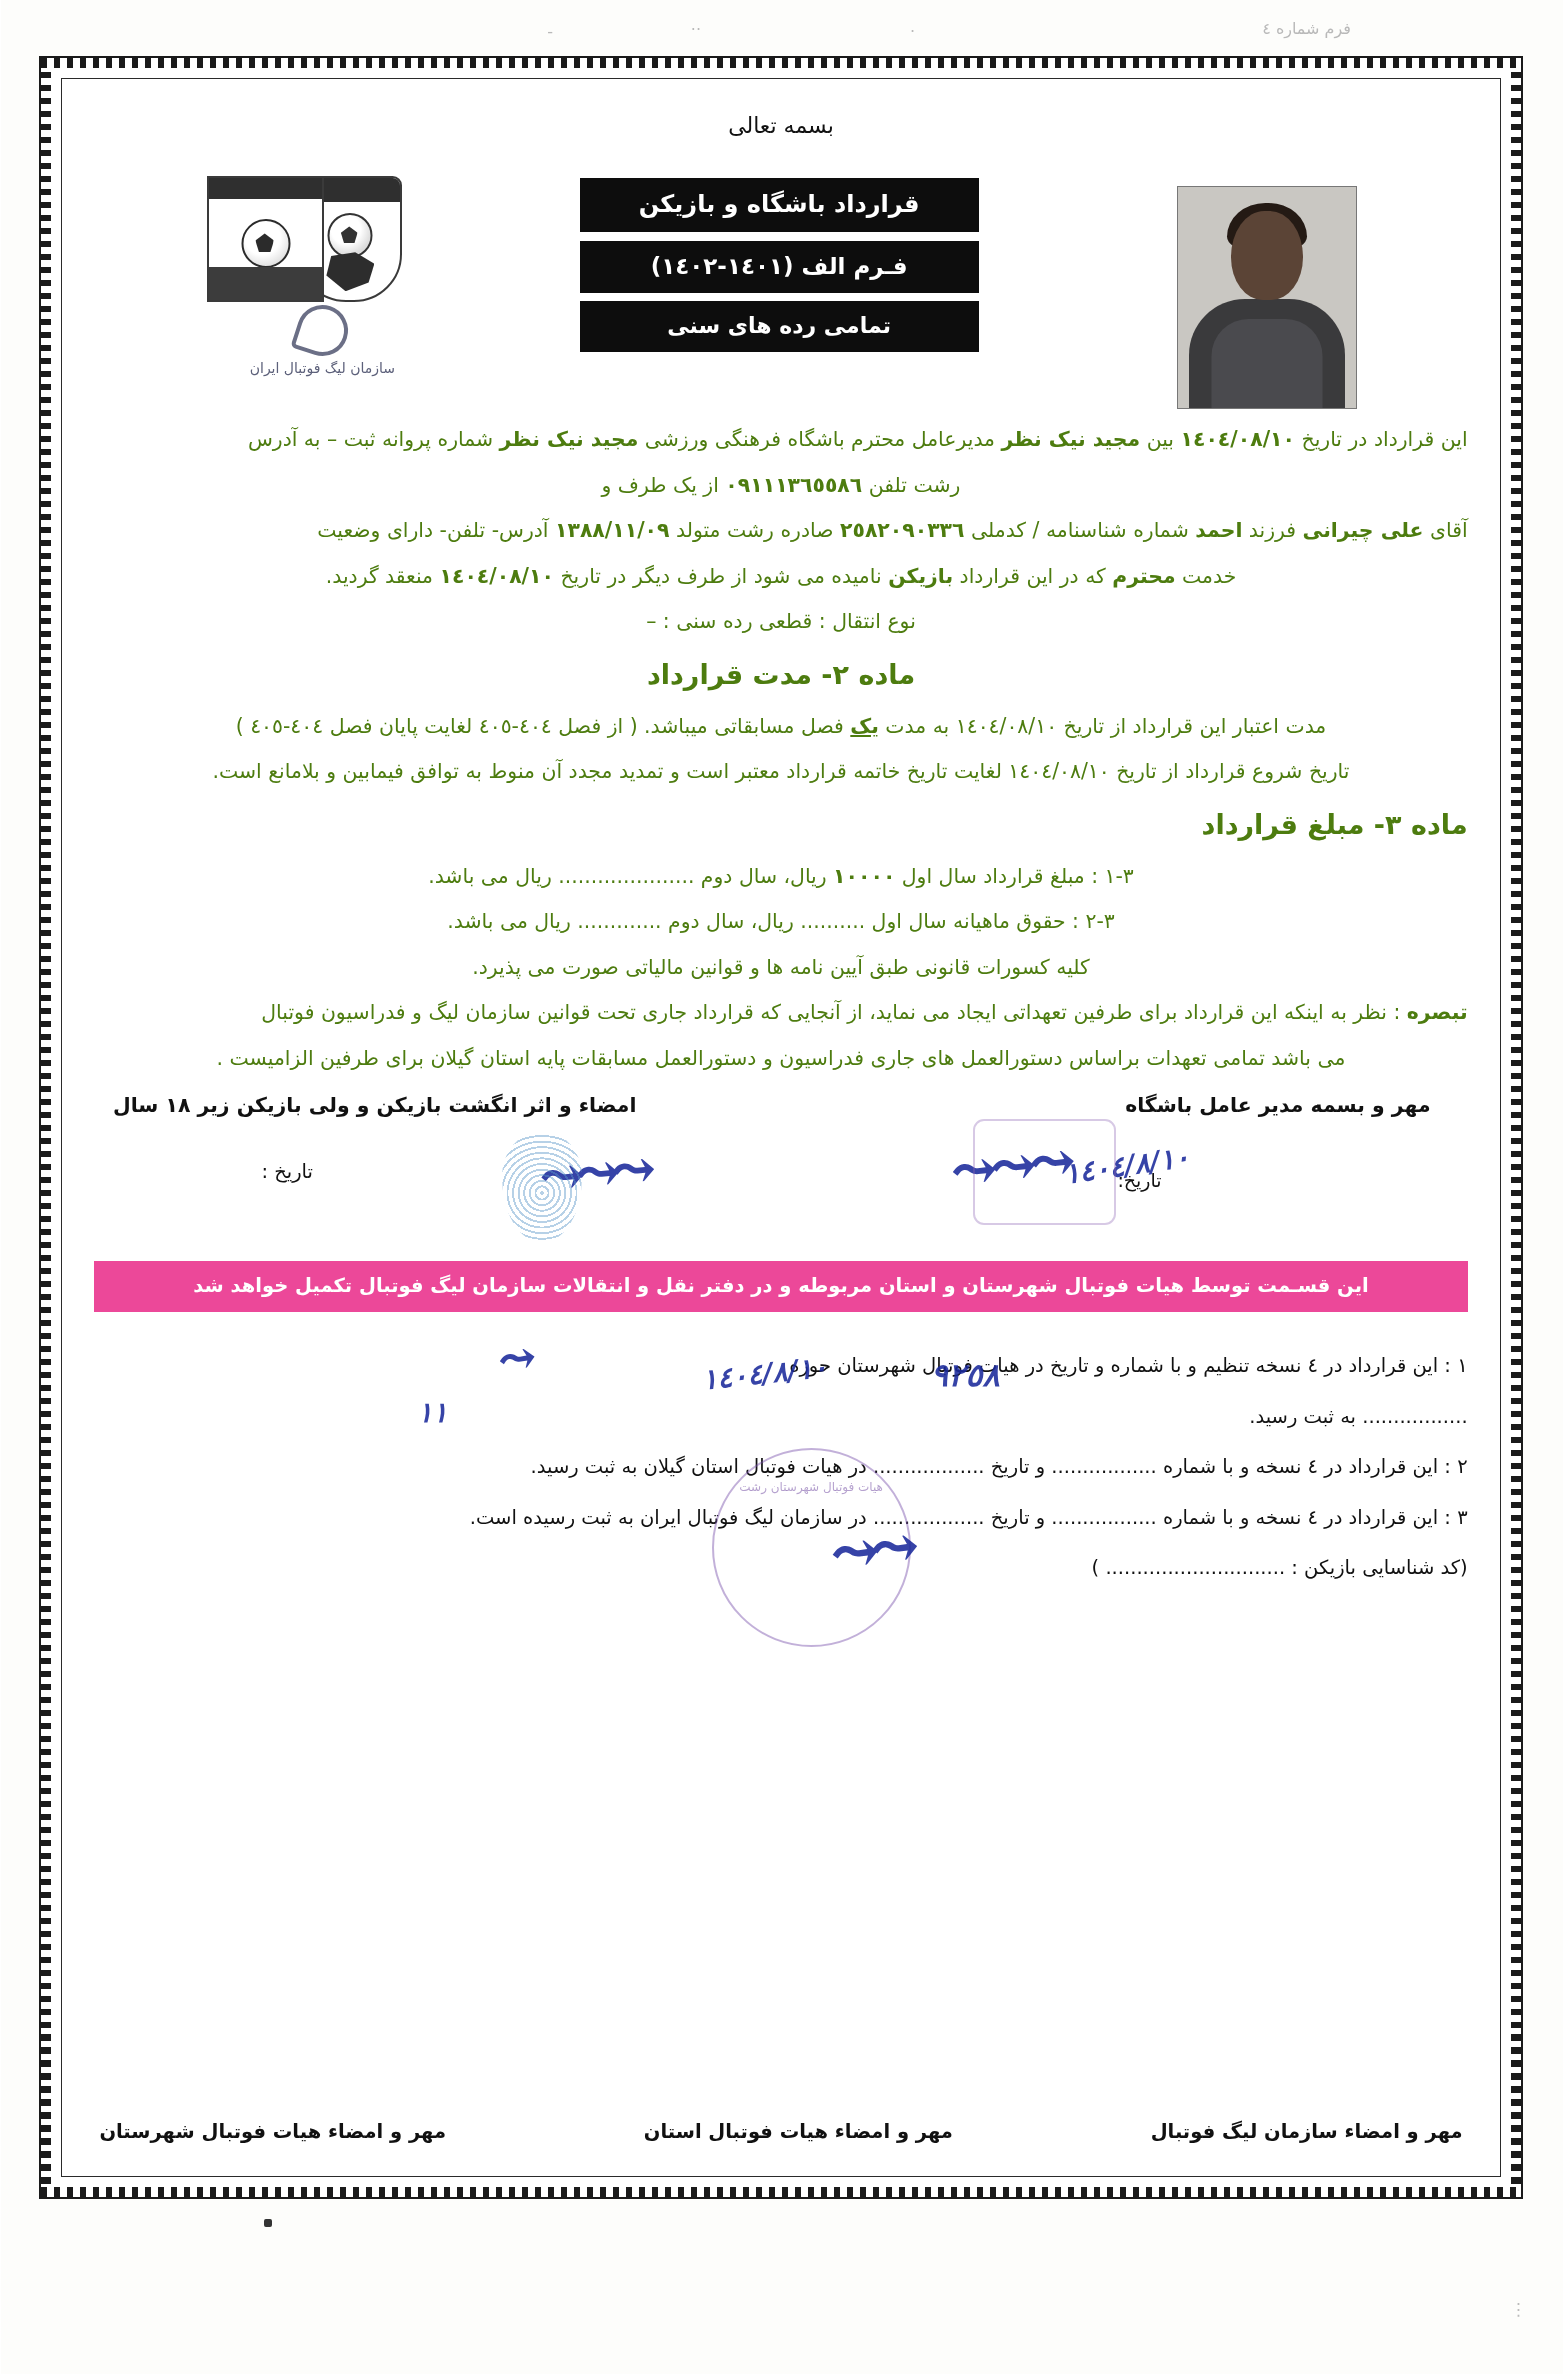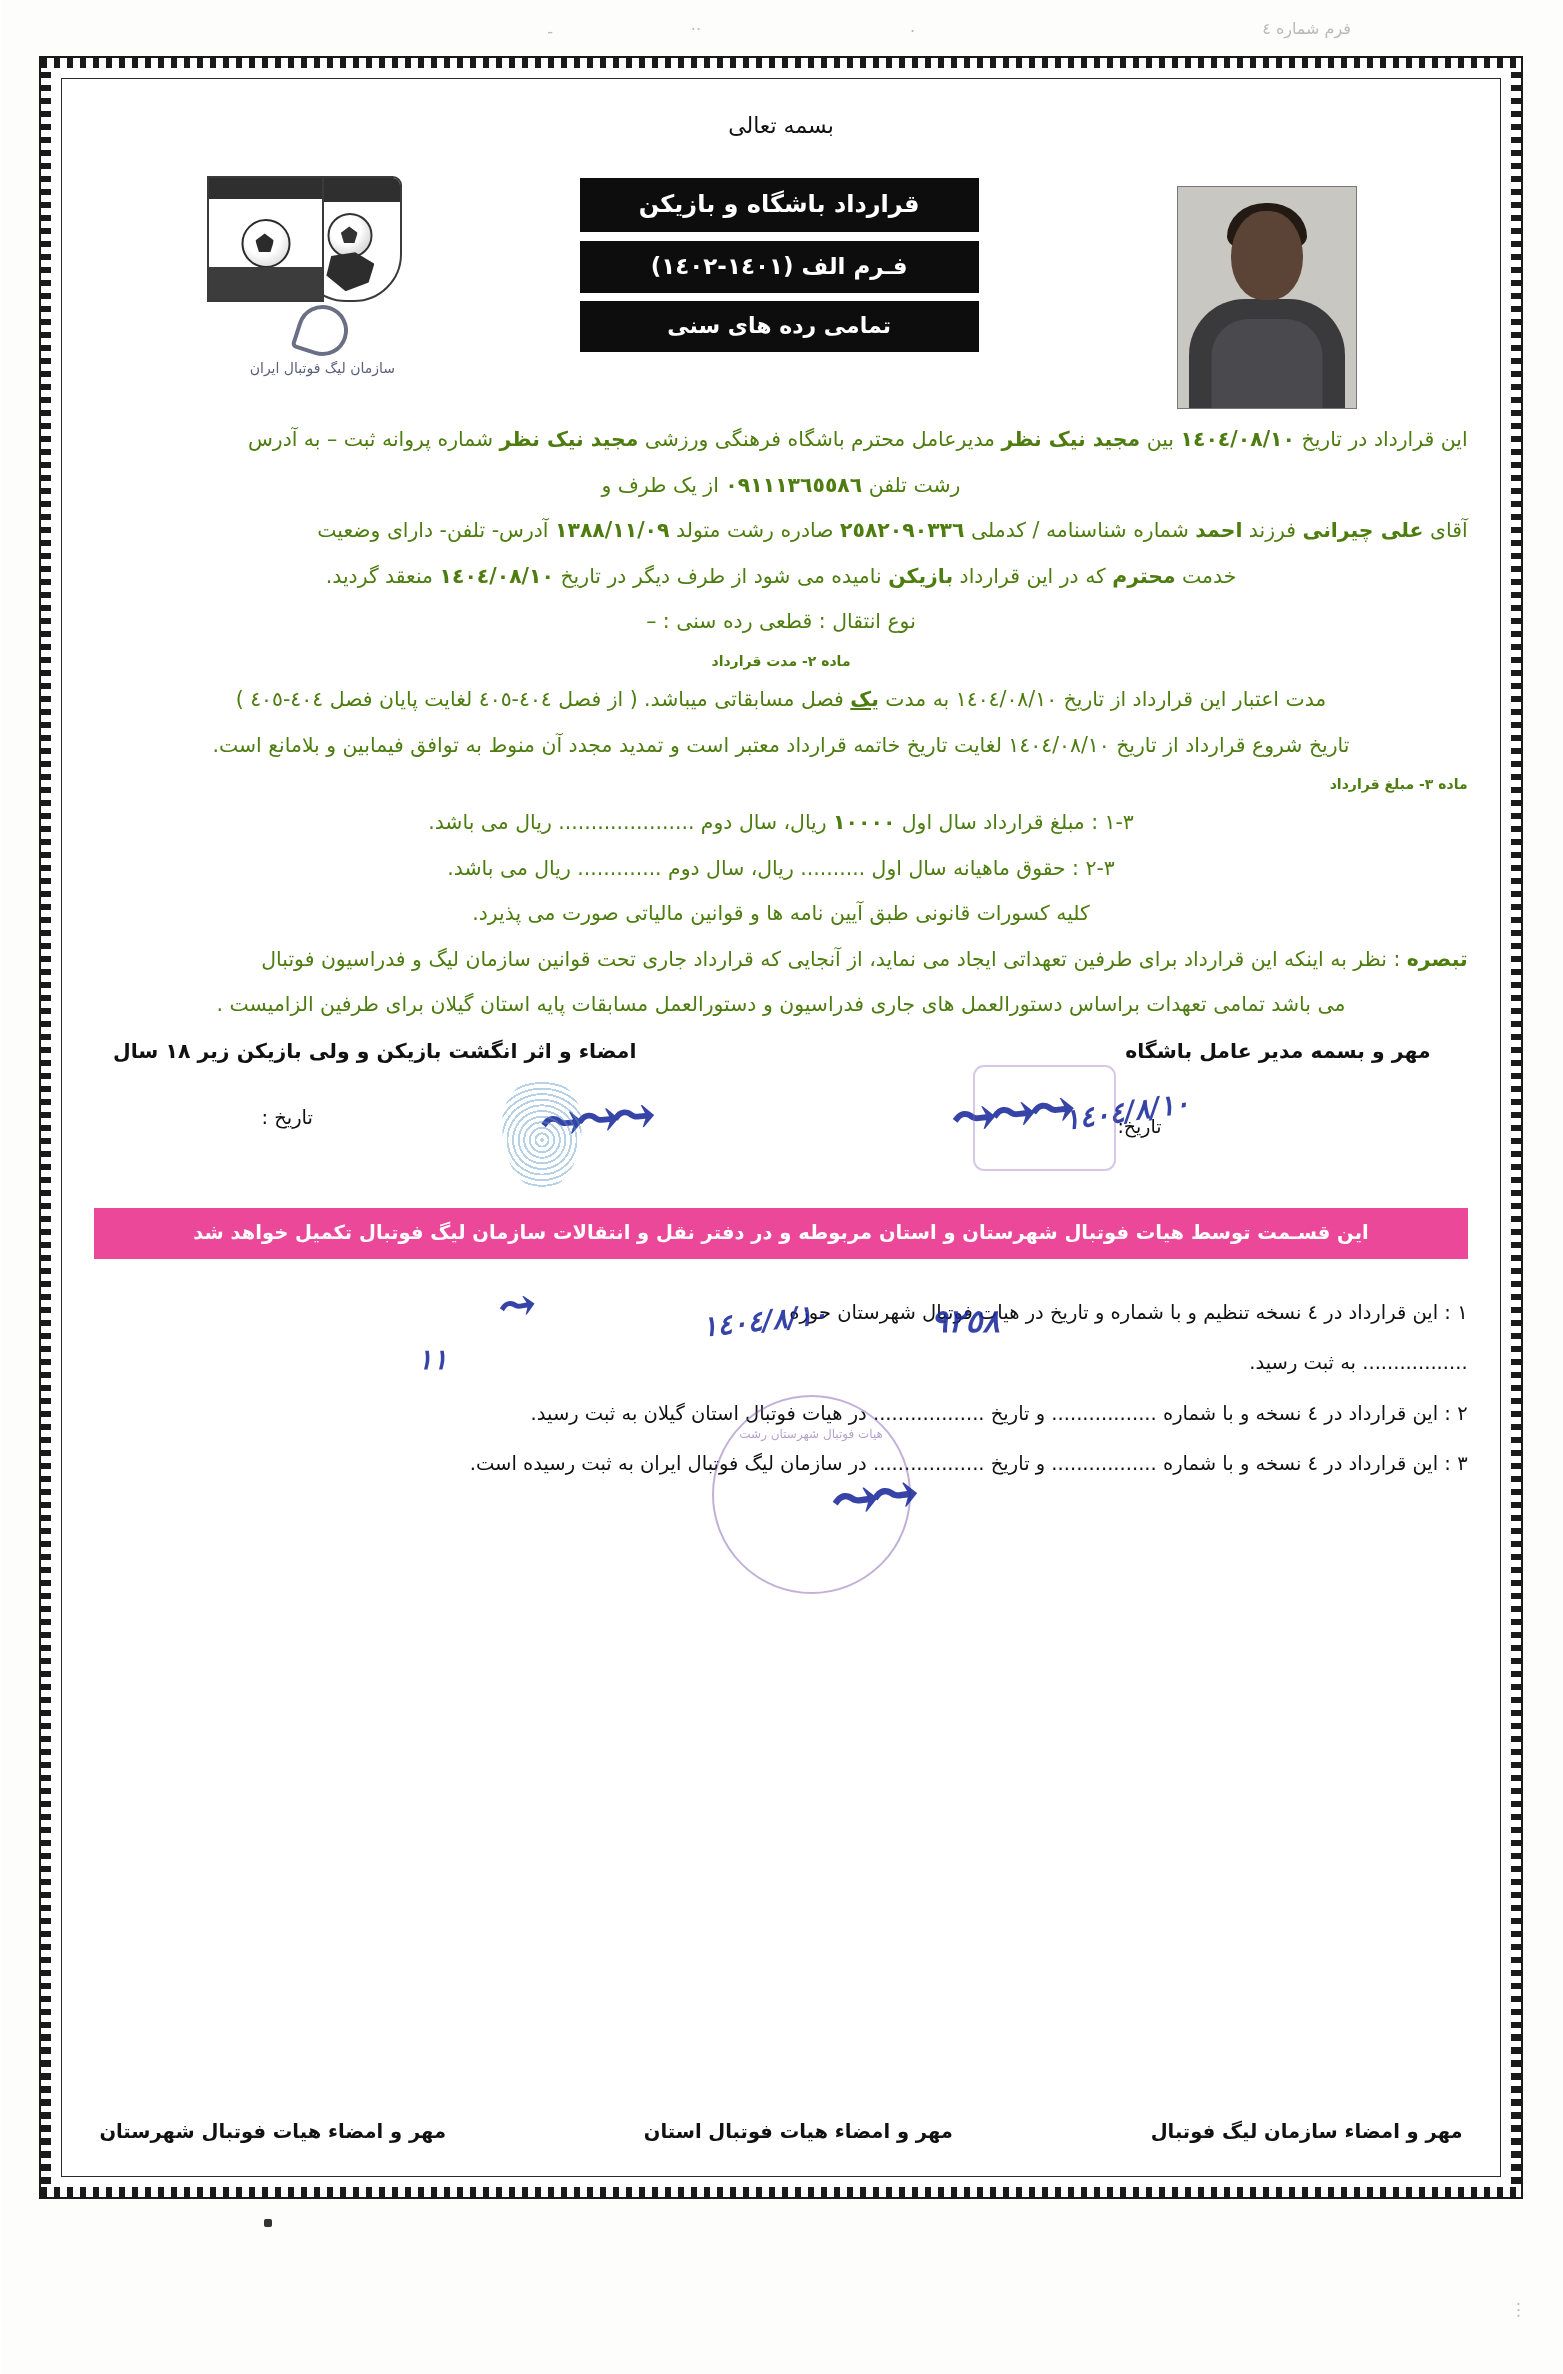--- a/index.html
+++ b/index.html
@@ -216,21 +216,21 @@
   .body-text {
     margin-top: 9.3px;
     font-size: 20.4px;
     line-height: 2.05;
     text-align: justify;
     color: #4d7c0f;
   }
   .body-text p { margin: 0 0 3.7px; }
   .b { font-weight: bold; }
   .ctr { text-align: center; }
-  .sec-head { font-weight: bold; font-size: 14px; margin-top: 5.6px; }
+  .sec-head { font-weight: bold; font-size: 27px; margin-top: 5.6px; }
 
   .sign-line {
     margin-top: 13px;
     font-size: 20.4px;
     font-weight: bold;
     display: flex;
     justify-content: space-between;
     padding: 0 37px 0 18.6px;
   }
 
@@ -427,20 +427,21 @@
 
         <div class="black-bar">این قسـمت توسط هیات فوتبال شهرستان و استان مربوطه و در دفتر نقل و انتقالات سازمان لیگ فوتبال تکمیل خواهد شد</div>
 
         <div class="reg">
           <p>
             <span>١ : این قرارداد در ٤ نسخه تنظیم و با شماره </span><span> و تاریخ </span><span> در هیات فوتبال شهرستان </span><span> حوزه</span>
           </p>
           <p class="sub">................. به ثبت رسید.</p>
           <p>٢ : این قرارداد در ٤ نسخه و با شماره ................. و تاریخ .................. در هیات فوتبال استان گیلان به ثبت رسید.</p>
           <p>٣ : این قرارداد در ٤ نسخه و با شماره ................. و تاریخ .................. در سازمان لیگ فوتبال ایران به ثبت رسیده است.</p>
+          <p>(کد شناسایی بازیکن  :  ............................. )</p>
 
           <span class="ink" style="position:absolute; right:468px; top:-5.6px; font-size:32px;">٩٢٥٨</span>
           <span class="ink" style="position:absolute; right:640px; top:-1.9px; font-size:28px; transform:rotate(-6deg);">١٤٠٤/٨/١٠</span>
           <span class="ink" style="position:absolute; right:937px; top:-37px; font-size:46px; letter-spacing:-5.6px; transform:rotate(-10deg);">⤳</span>
           <span class="ink" style="position:absolute; right:1020px; top:37px; font-size:28px;">١١</span>
 
           <span class="stamp-round" style="right:557px; top:104px; width:195px; height:195px;">
             <span style="display:block; margin-top:24px; font-size:12px;">هیات فوتبال شهرستان رشت</span>
           </span>
           <span class="ink" style="right:557px; top:139px; font-size:59px; letter-spacing:-9.3px; transform:rotate(-7deg);">⤳⤳</span>

